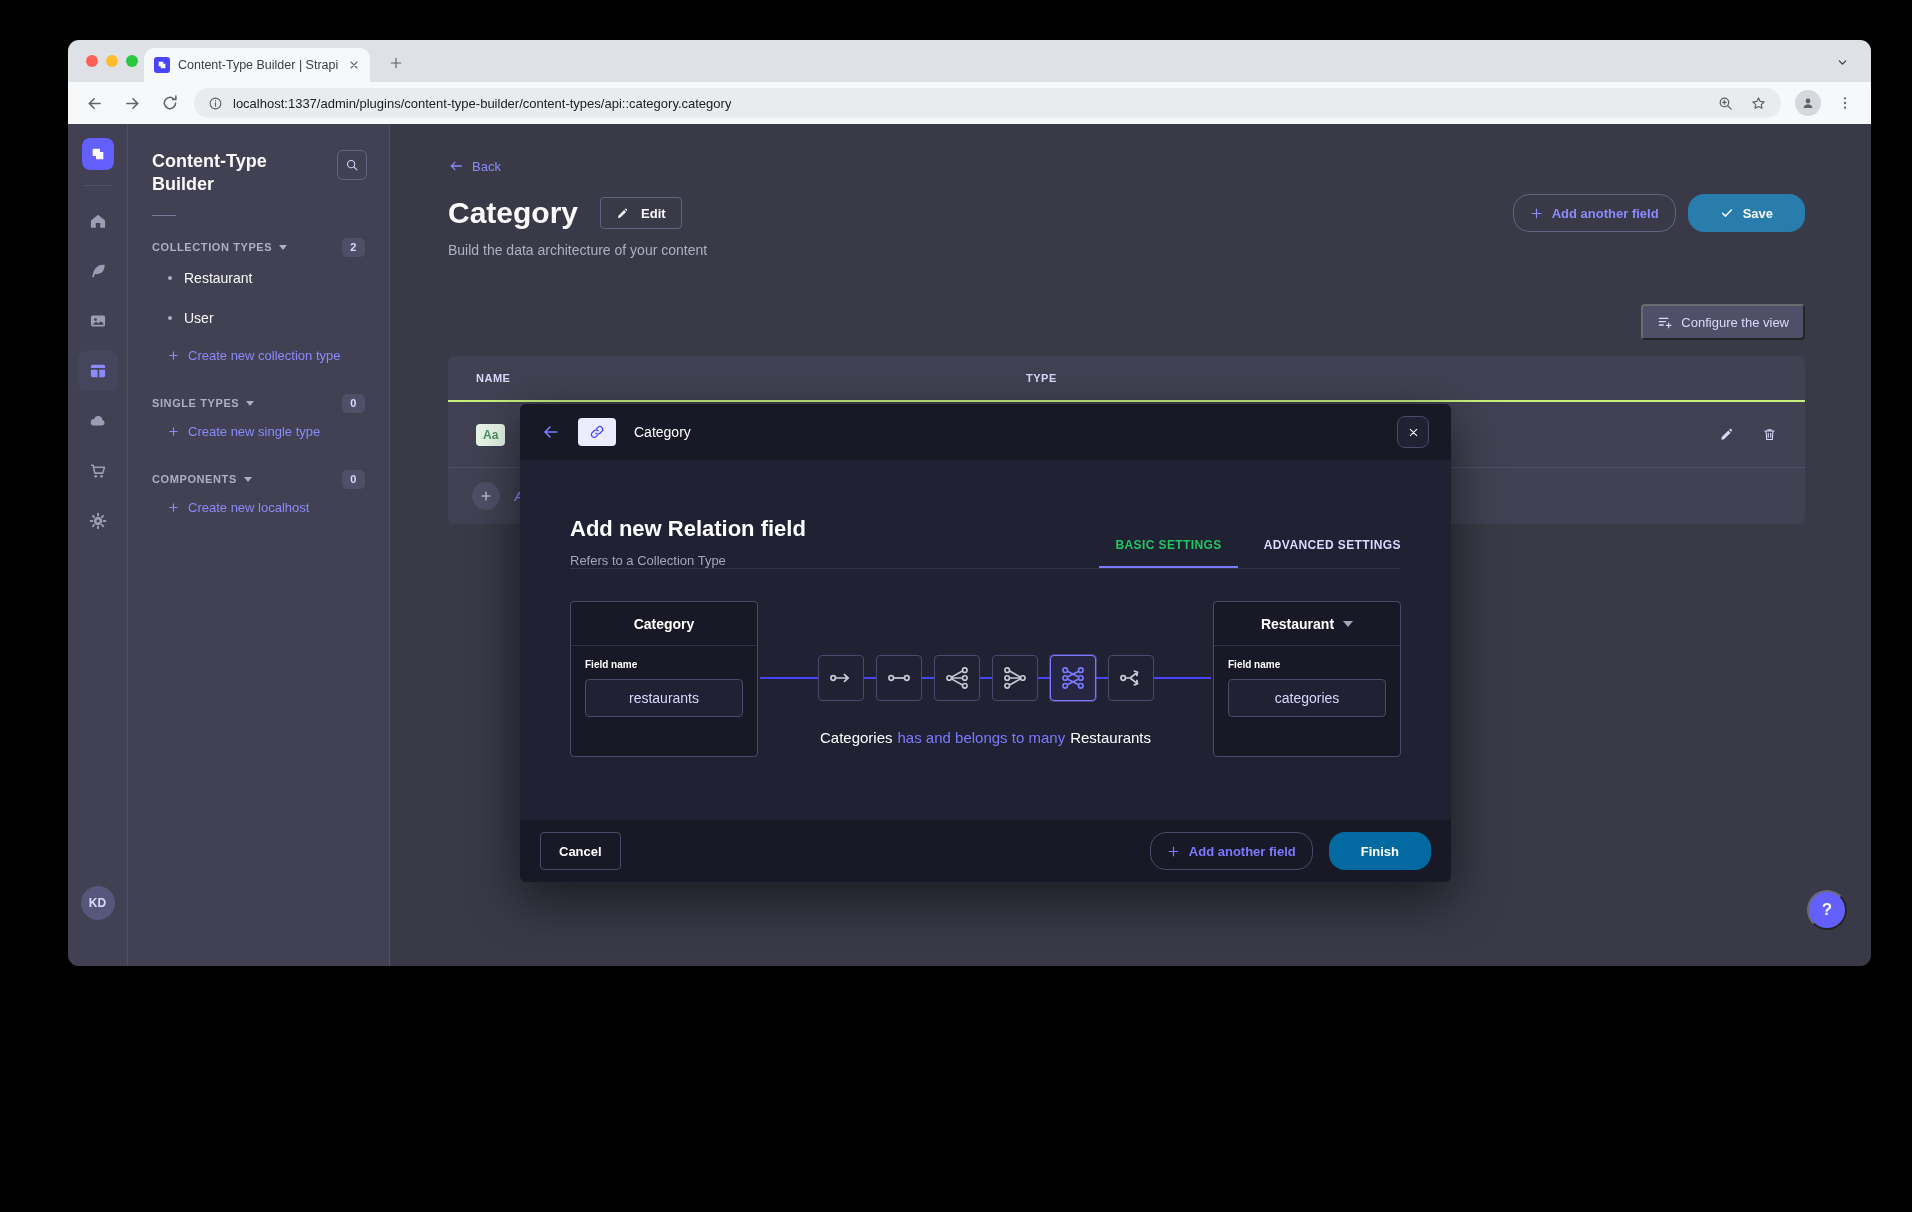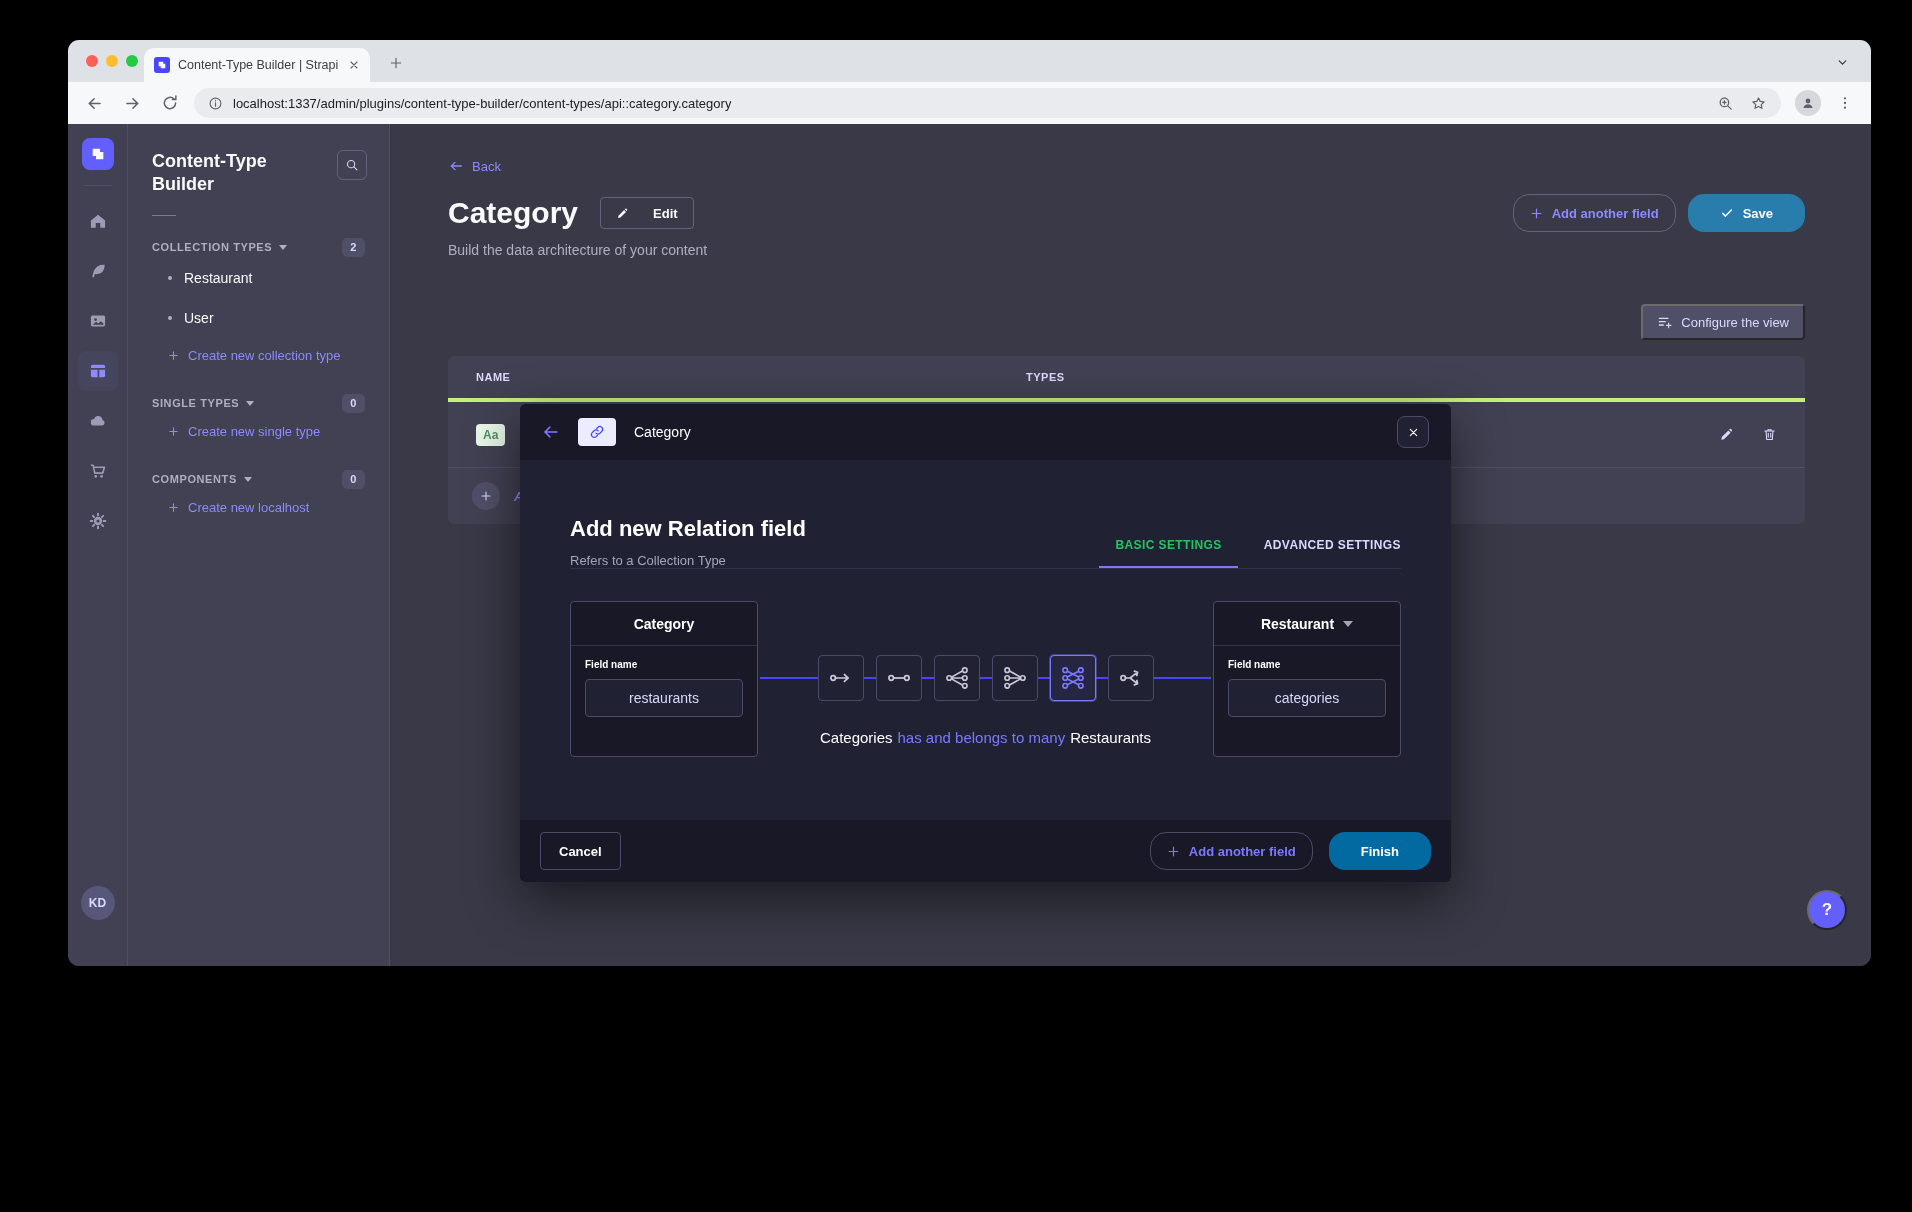--- a/index.html
+++ b/index.html
@@ -44,30 +44,30 @@
   .caret{width:0;height:0;border-left:4px solid transparent;border-right:4px solid transparent;border-top:5px solid #A5A5BA;margin-left:7px}
   .badge{margin-left:auto;background:#32324D;color:#D9D8FF;font-size:11px;border-radius:5px;padding:4px 8px;line-height:1}
   .sb-item{display:flex;align-items:center;gap:12px;padding:11px 0 11px 16px;font-size:14px;color:#FFF;margin-top:2px}
   .dot{width:4px;height:4px;border-radius:50%;background:#A5A5BA;flex:none}
   .sb-link{display:flex;align-items:center;gap:9px;font-size:13px;color:#7B79FF;padding:9px 0 9px 16px;margin-top:2px}
 
   .content{flex:1;padding:34px 66px 0 58px;position:relative;min-width:0}
   .back{display:inline-flex;align-items:center;gap:8px;color:#7B79FF;font-size:13px}
   .title-row{display:flex;align-items:center;gap:22px;margin-top:16px}
   .page-title{font-size:30px;font-weight:bold;color:#FFF}
-  .edit-btn{height:32px;padding:0 15px;border:1px solid #4A4A6A;border-radius:4px;color:#FFF;font-size:13px;font-weight:bold;display:inline-flex;align-items:center;gap:24px;background:transparent}
+  .edit-btn{height:32px;padding:0 15px;border:1px solid #4A4A6A;border-radius:4px;color:#FFF;font-size:13px;font-weight:bold;display:inline-flex;align-items:center;gap:12px;background:transparent}
   .header-actions{margin-left:auto;display:flex;gap:12px}
   .btn{height:38px;border-radius:16px;font-size:13px;font-weight:bold;display:inline-flex;align-items:center;gap:9px;white-space:nowrap}
   .btn-outline{padding:0 16px;border:1px solid #4A4A6A;color:#7B79FF;background:transparent}
   .btn-primary{padding:0 32px;background:#0369a1;color:#FFF;border:none}
   .subtitle{color:#A5A5BA;font-size:14px;margin-top:10px}
   .config-row{display:flex;justify-content:flex-end;margin-top:46px}
   .btn-gray{height:36px;padding:0 14px;background:#32324D;border-radius:4px;color:#D9D8FF;font-size:13px;display:inline-flex;align-items:center;gap:8px}
   .table-card{margin-top:16px;background:#212134;border-radius:6px}
-  .t-head{display:flex;height:46px;align-items:center;font-size:11px;font-weight:bold;letter-spacing:.5px;color:#D9D8FF;border-bottom:4px solid #bef264}
+  .t-head{display:flex;height:46px;align-items:center;font-size:11px;font-weight:bold;letter-spacing:.5px;color:#D9D8FF;border-bottom:2px solid #bef264}
   .col-name{padding-left:28px;width:578px}
   .t-row{display:flex;align-items:center;height:66px;border-bottom:1px solid #32324D;padding-left:28px}
   .badge-aa{background:#EAFBE7;color:#328048;font-weight:bold;font-size:12px;padding:5px 7px;border-radius:4px;line-height:1}
   .row-actions{margin-left:auto;display:flex;gap:28px;padding-right:28px}
   .t-addrow{display:flex;align-items:center;gap:14px;height:56px;padding-left:24px}
   .add-circle{width:28px;height:28px;border-radius:50%;background:#32324D;display:flex;align-items:center;justify-content:center;color:#D9D8FF;flex:none}
   .add-label{color:#7B79FF;font-size:13px;font-weight:bold;font-style:italic}
 
   .help-fab{position:absolute;right:24px;bottom:36px;width:40px;height:40px;border-radius:50%;background:#4945FF;color:#FFF;font-size:17px;font-weight:bold;display:flex;align-items:center;justify-content:center;z-index:10}
 
@@ -345,21 +345,21 @@
               <path d="M3.5 6.5h13M3.5 11.5h9M3.5 16.5h6" stroke="#D9D8FF" stroke-width="1.9" stroke-linecap="round"></path>
               <path d="M17.5 13.5v7M14 17h7" stroke="#D9D8FF" stroke-width="1.7" stroke-linecap="round"></path>
             </svg>
           <span>Configure the view</span>
         </button>
       </div>
 
       <div class="table-card">
         <div class="t-head">
           <span class="col-name">NAME</span>
-          <span class="col-type">TYPES</span>
+          <span class="col-type">TYPE</span>
         </div>
         <div class="t-row">
           <span class="badge-aa">Aa</span>
           <span class="row-actions">
             <span>
               <svg width="15" height="15" viewBox="0 0 24 24">
                   <path d="M15 5.5l3.5 3.5L8 19.5 3.8 20.2 4.5 16z" fill="#D9D8FF"></path>
                   <path d="M16.6 3.9a2.3 2.3 0 013.5 3.1l-.6.6-3.5-3.5z" fill="#D9D8FF"></path>
                 </svg>
             </span>

